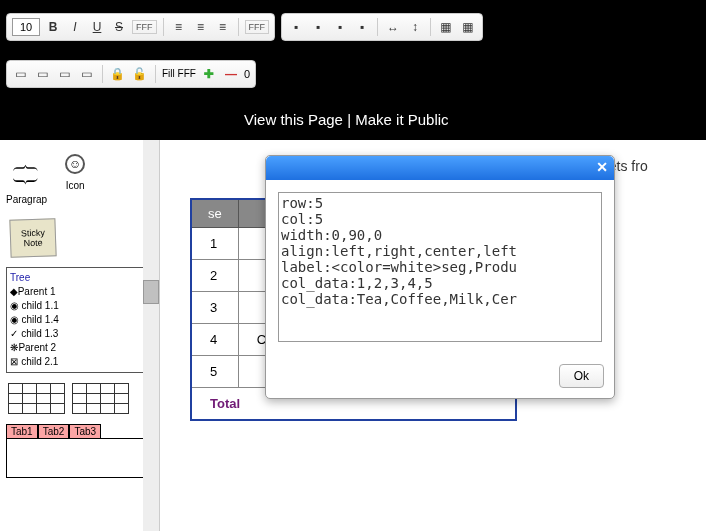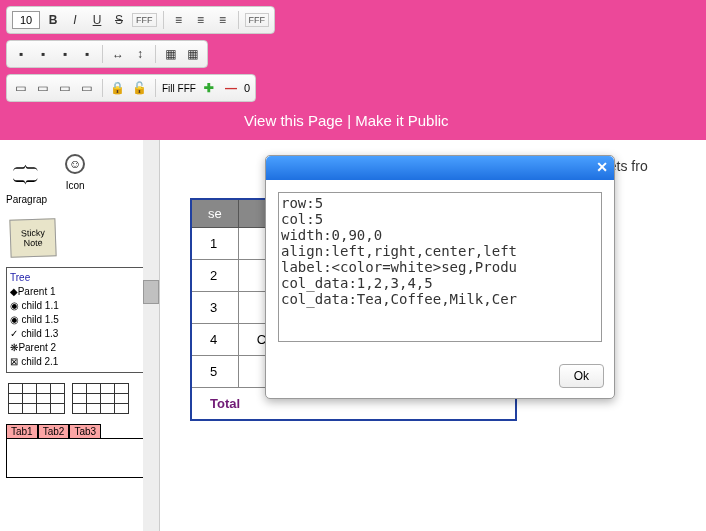--- a/index.html
+++ b/index.html
@@ -1,18 +1,18 @@
 <!DOCTYPE html>
 <html><head>
 <meta charset="utf-8">
 <style>
 * { box-sizing: border-box; margin: 0; padding: 0; font-family: Arial, sans-serif; }
 body { background: #fff; width: 706px; height: 531px; overflow: hidden; position: relative; }
 
-.topbar { background: #ec4899; padding: 6px; display: flex; gap: 6px; align-items: flex-start; flex-wrap: wrap; height: 140px; flex-direction: column; }
+.topbar { background: #000000; padding: 6px; display: flex; gap: 6px; align-items: center; flex-wrap: wrap; height: 140px; }
 .toolbar-group { background: linear-gradient(#fdfdfd,#eee); border: 1px solid #ccc; border-radius: 4px; padding: 3px 5px; display: flex; align-items: center; gap: 4px; height: 28px; }
 .toolbar-group input[type=text] { width: 28px; height: 18px; font-size: 11px; border: 1px solid #999; text-align: center; }
 .tbtn { width: 18px; height: 18px; border: 1px solid transparent; background: none; cursor: pointer; font-size: 12px; display: flex; align-items: center; justify-content: center; color: #333; }
 .sep { width: 1px; height: 18px; background: #ccc; margin: 0 2px; }
 .fff { font-size: 9px; color: #555; border: 1px solid #ccc; padding: 1px 3px; }
 .links { color: #fff; font-size: 15px; margin-top: 4px; width: 100%; padding-left: 238px; }
 .links a { color: #fff; text-decoration: none; }
 
 .main { position: absolute; top: 140px; left: 0; right: 0; bottom: 0; display: flex; }
 .sidebar { width: 160px; border-right: 1px solid #ccc; padding: 6px; font-size: 11px; overflow: hidden; position: relative; }
@@ -130,21 +130,21 @@
         <div style="margin-top:6px;">Icon</div>
       </div>
     </div>
 
     <div class="sticky">Sticky Note</div>
 
     <div class="tree-box">
       <div class="hdr">Tree</div>
       <div class="item">◆Parent 1</div>
       <div class="item"> ◉ child 1.1</div>
-      <div class="item"> ◉ child 1.5</div>
+      <div class="item"> ◉ child 1.4</div>
       <div class="item"> ✓ child 1.3</div>
       <div class="item">❋Parent 2</div>
       <div class="item"> ⊠ child 2.1</div>
     </div>
 
     <div>
       <span class="grid-thumb"><table>
             <tbody>
               <tr>
                 <td></td>

